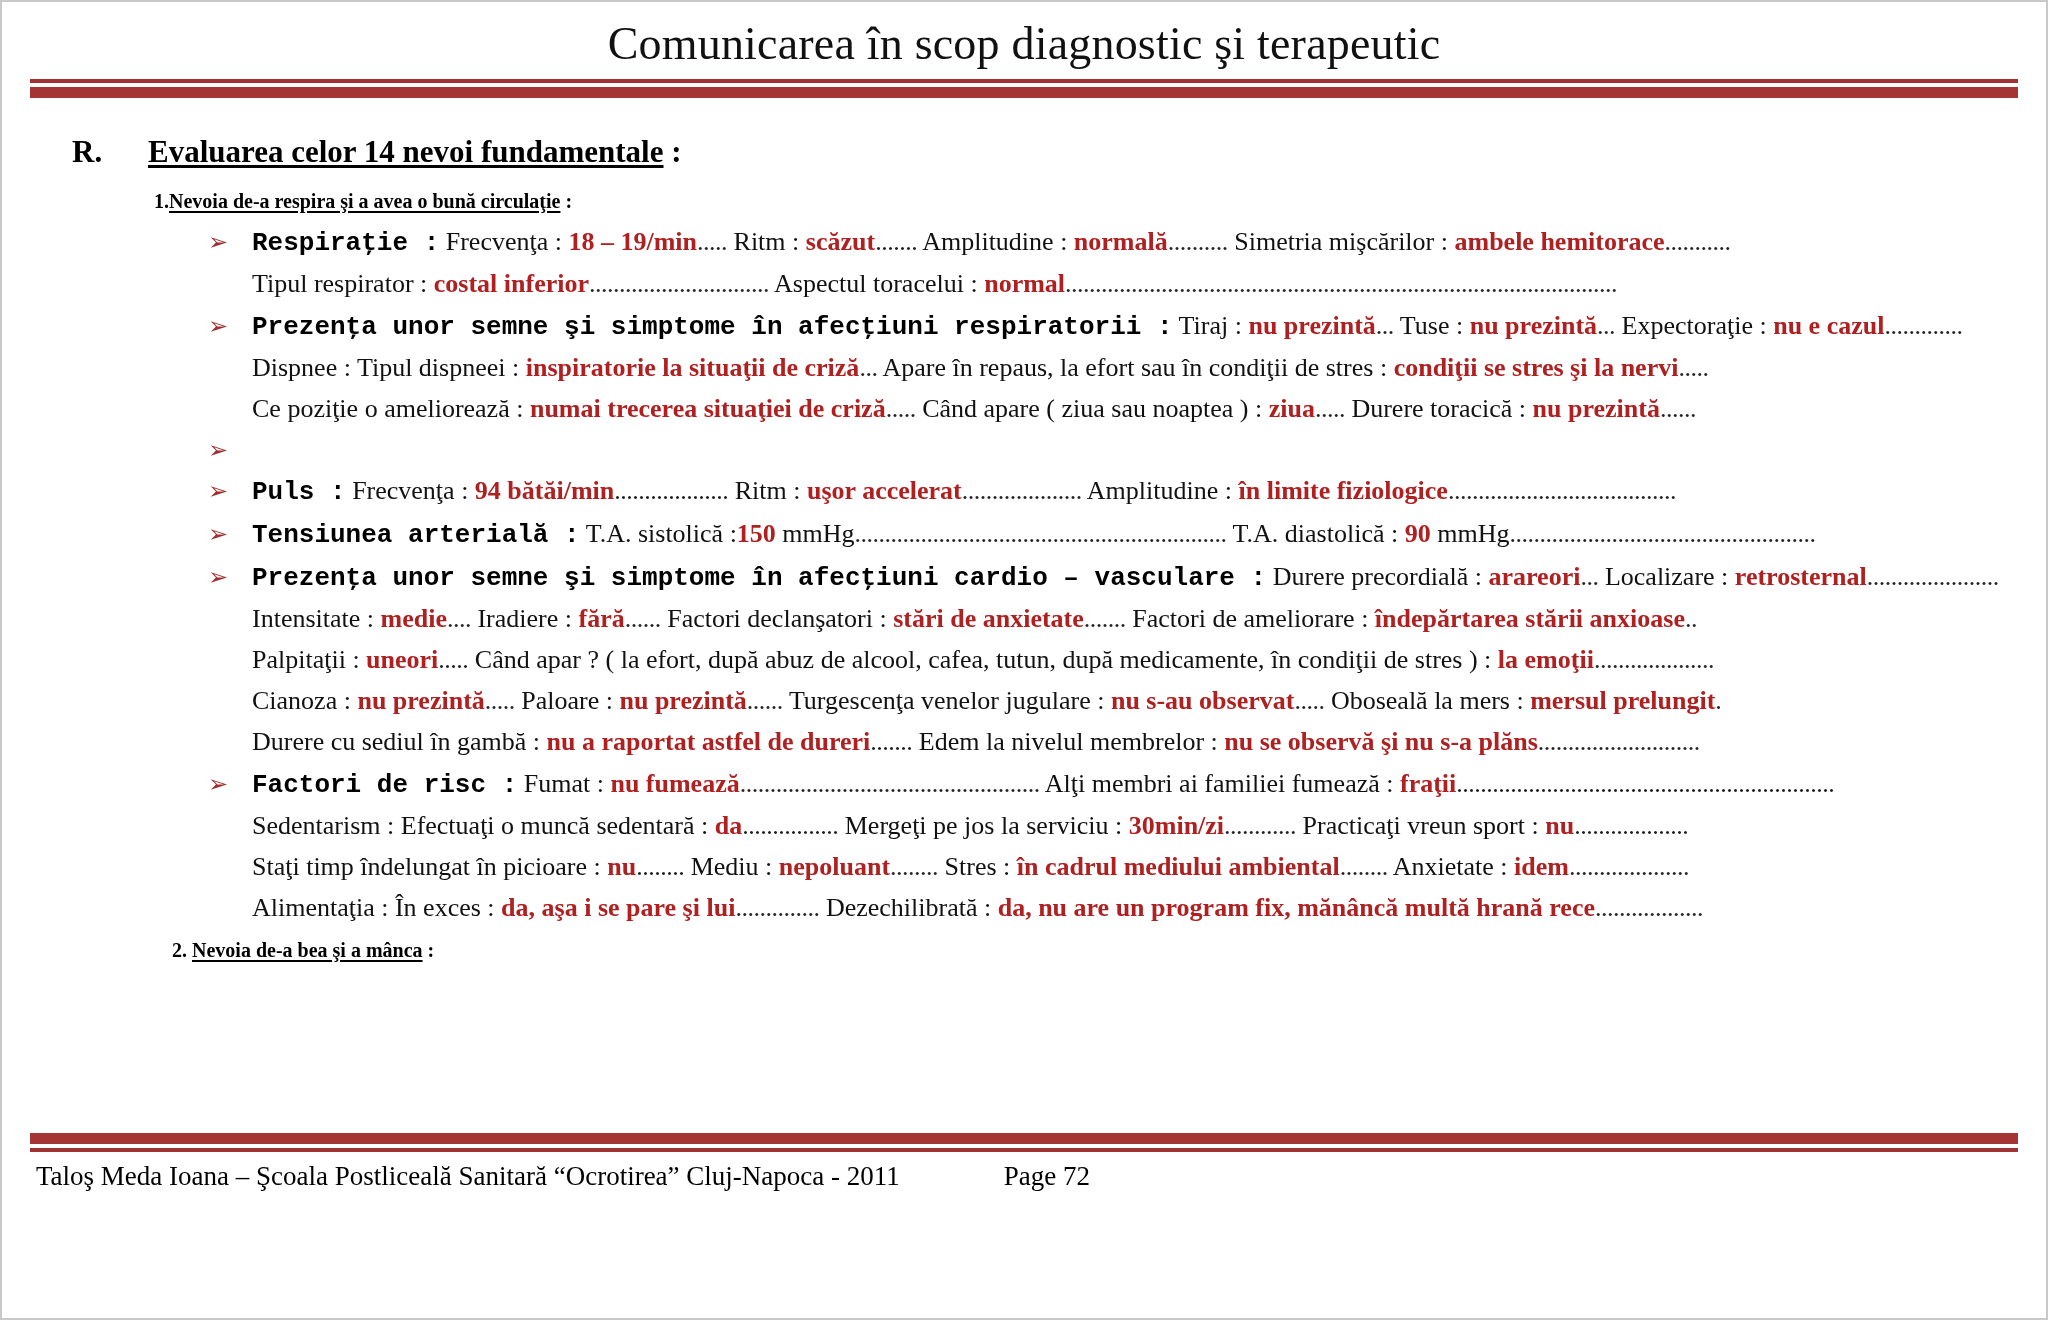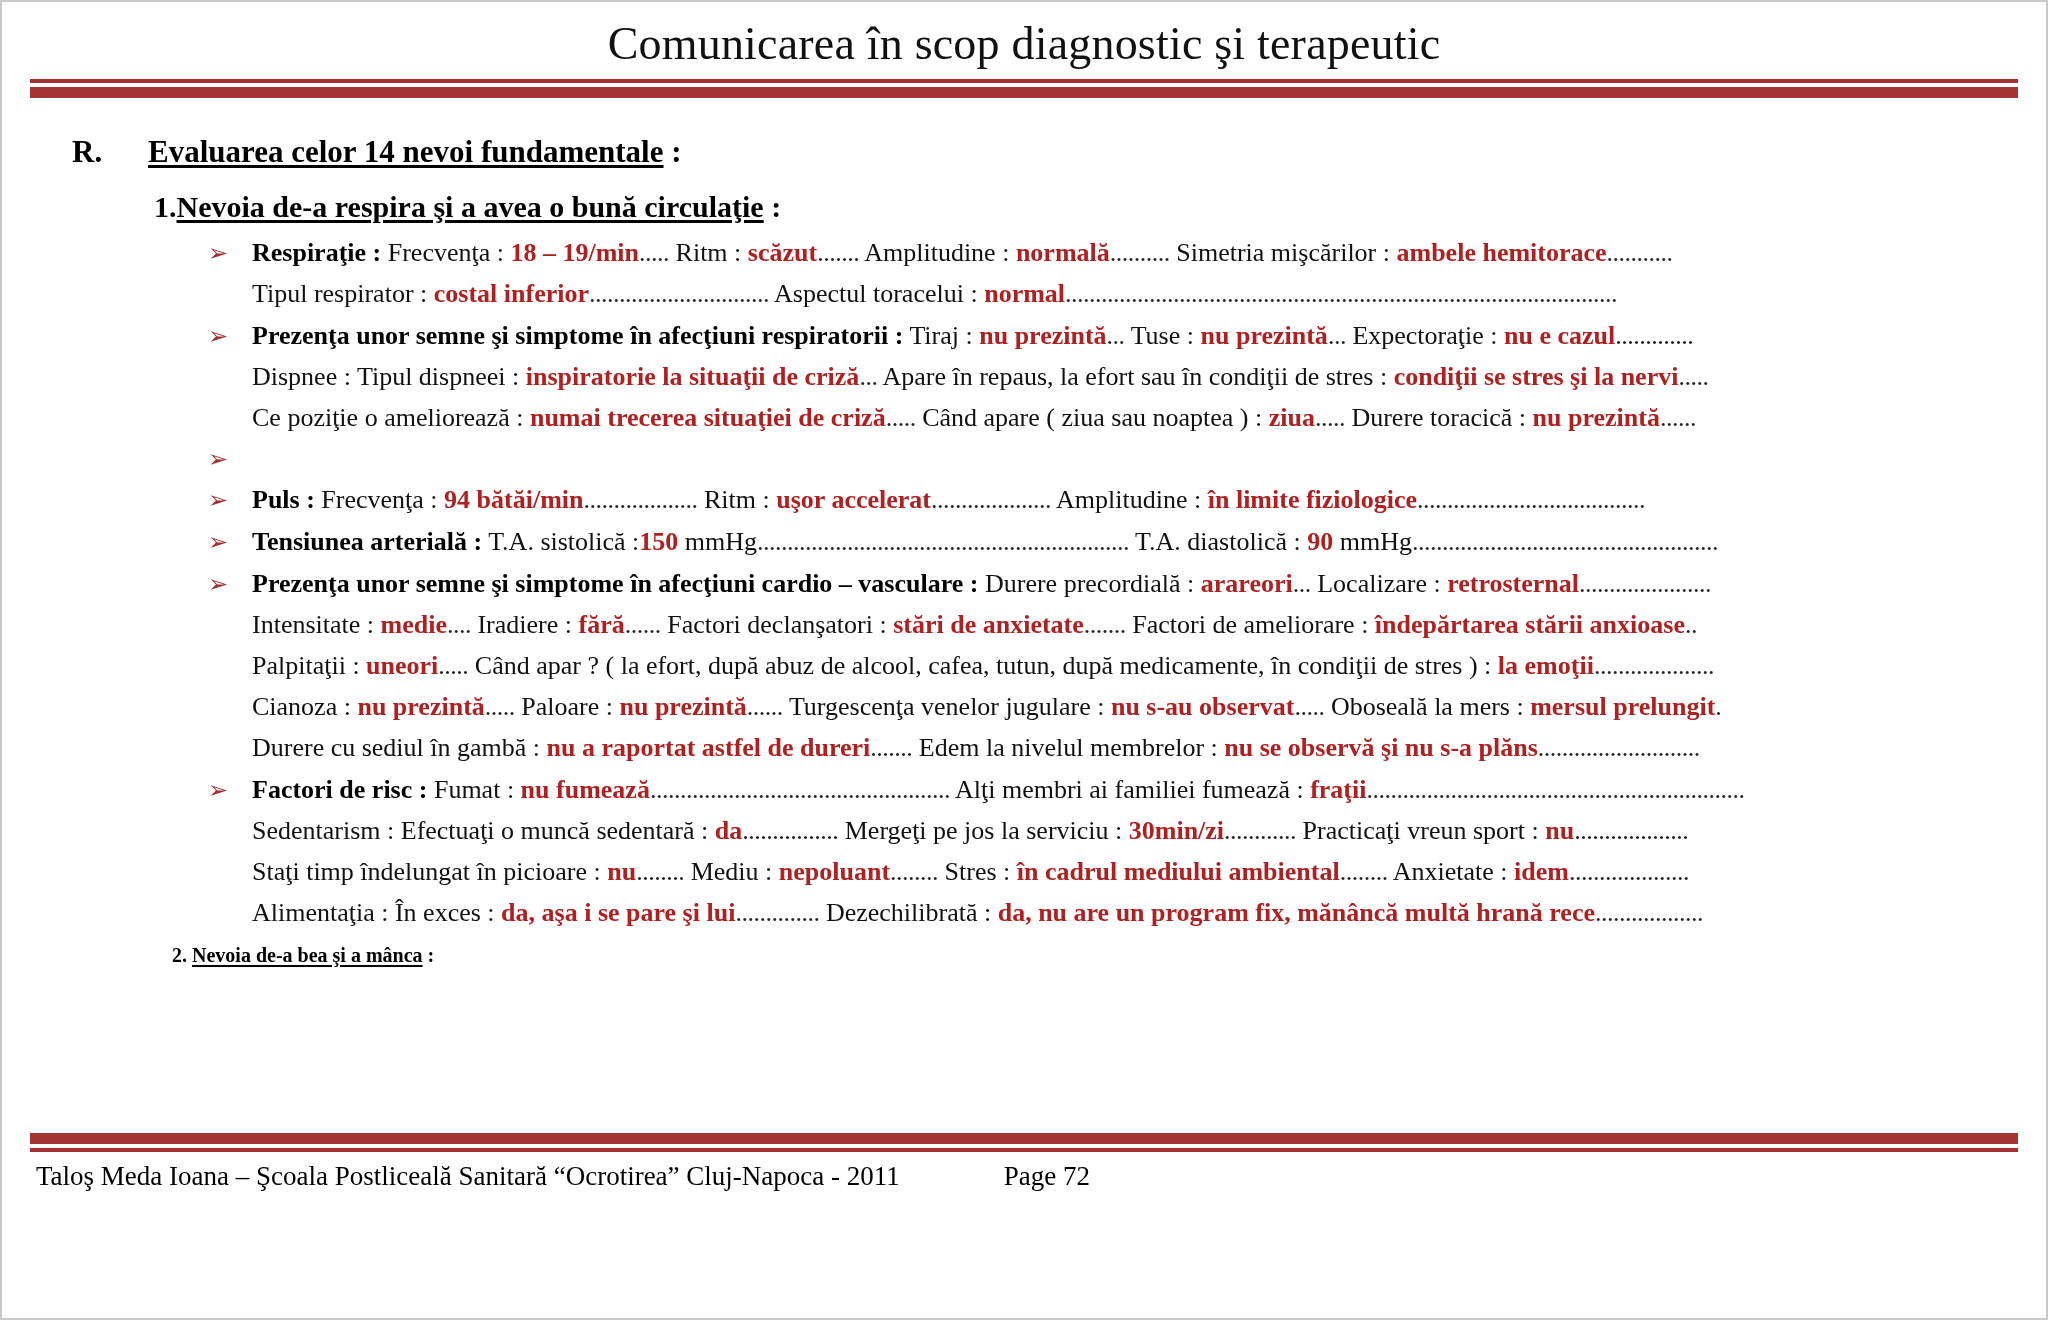--- a/index.html
+++ b/index.html
@@ -80,21 +80,21 @@
   .section-title-u {
     font-weight: bold;
     text-decoration: underline;
     text-underline-offset: 3px;
   }
   .section-colon { font-weight: bold; }
 
   .subsection {
     margin-left: 122px;
     margin-top: 20px;
-    font-size: 30px;
+    font-size: 20px;
     font-weight: bold;
   }
   .subsection .u { text-decoration: underline; text-underline-offset: 3px; }
 
   .bullet-row {
     margin-left: 176px;
     margin-top: 16px;
     font-size: 26px;
     display: flex;
     align-items: baseline;
@@ -103,21 +103,21 @@
     color: #a03030;
     flex: 0 0 44px;
     font-size: 24px;
     line-height: 1;
   }
   .cont-row {
     margin-left: 220px;
     margin-top: 15px;
     font-size: 26px;
   }
-  .b { font-weight: bold; }
+  .b { font-weight: bold; font-family: Liberation Mono, monospace; }
   .val {
     color: #b02020;
     font-weight: bold;
   }
   .dots {
     color: #222222;
     letter-spacing: -0.5px;
   }
   .lbl { color: #111111; }
 

